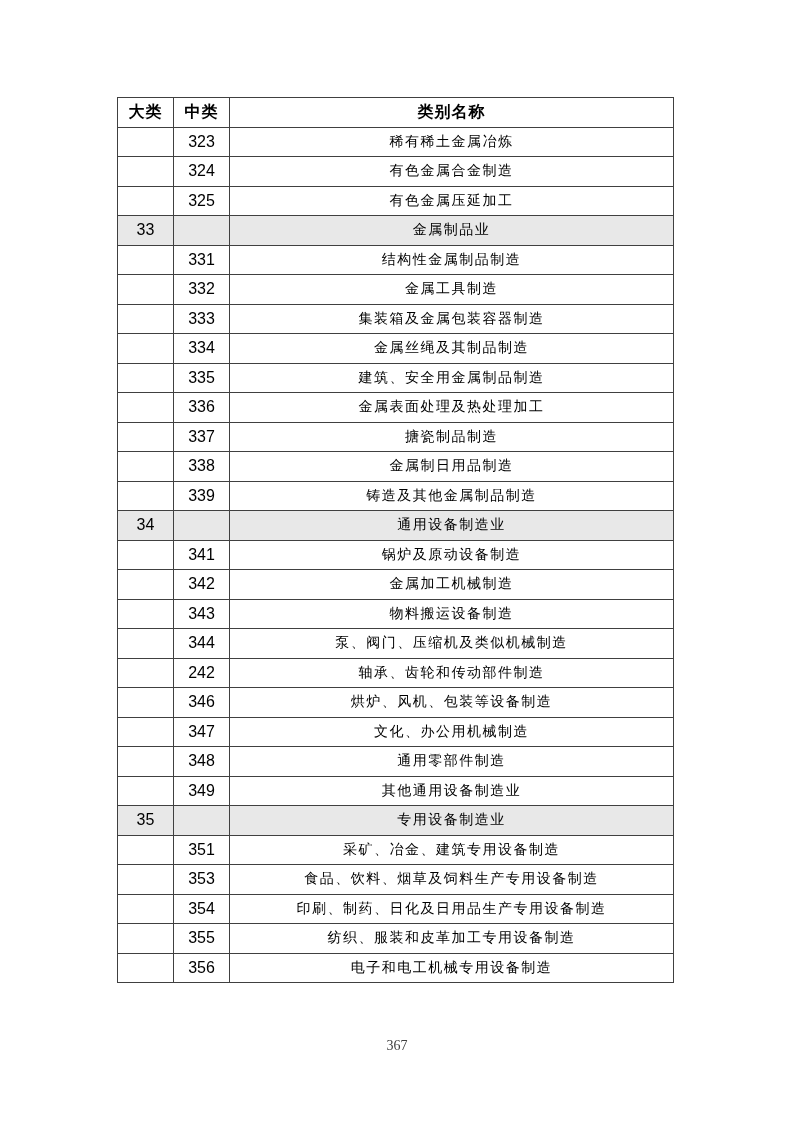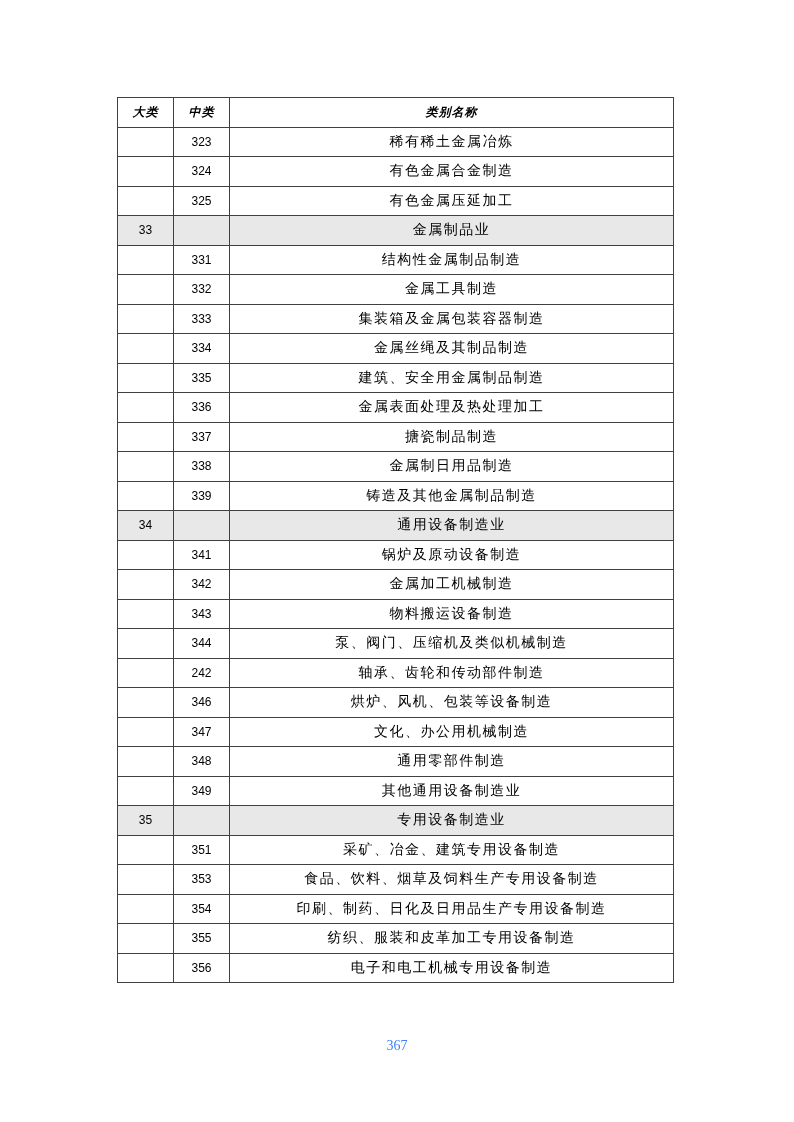--- a/index.html
+++ b/index.html
@@ -33,45 +33,44 @@
     height: 28.5px;
     padding: 0 2px;
     text-align: center;
     vertical-align: middle;
     overflow: hidden;
     white-space: nowrap;
   }
   table.class-table th {
     font-family: "Liberation Sans", sans-serif;
     font-weight: bold;
-    font-size: 12px;
+    font-size: 16px;
     letter-spacing: 1px;
-    font-style: italic;
   }
   td.cell-major, td.cell-middle {
     font-family: "Liberation Sans", sans-serif;
-    font-size: 12px;
+    font-size: 16px;
   }
   td.cell-name {
     font-family: Liberation Serif, serif;
     font-size: 14px;
     letter-spacing: 1.5px;
   }
   tr.group-row td {
     background: var(--group-bg, #e8e8e8);
   }
   .page-number {
     position: absolute;
     top: 1038px;
     left: 0;
     width: 100%;
     text-align: center;
     font-family: "Liberation Serif", serif;
     font-size: 14px;
-    color: #3b82f6;
+    color: #404040;
   }
 </style>
 </head>
 <body>
 
 <div class="page">
 
   <table class="class-table">
     <colgroup>
       <col class="col-major">

